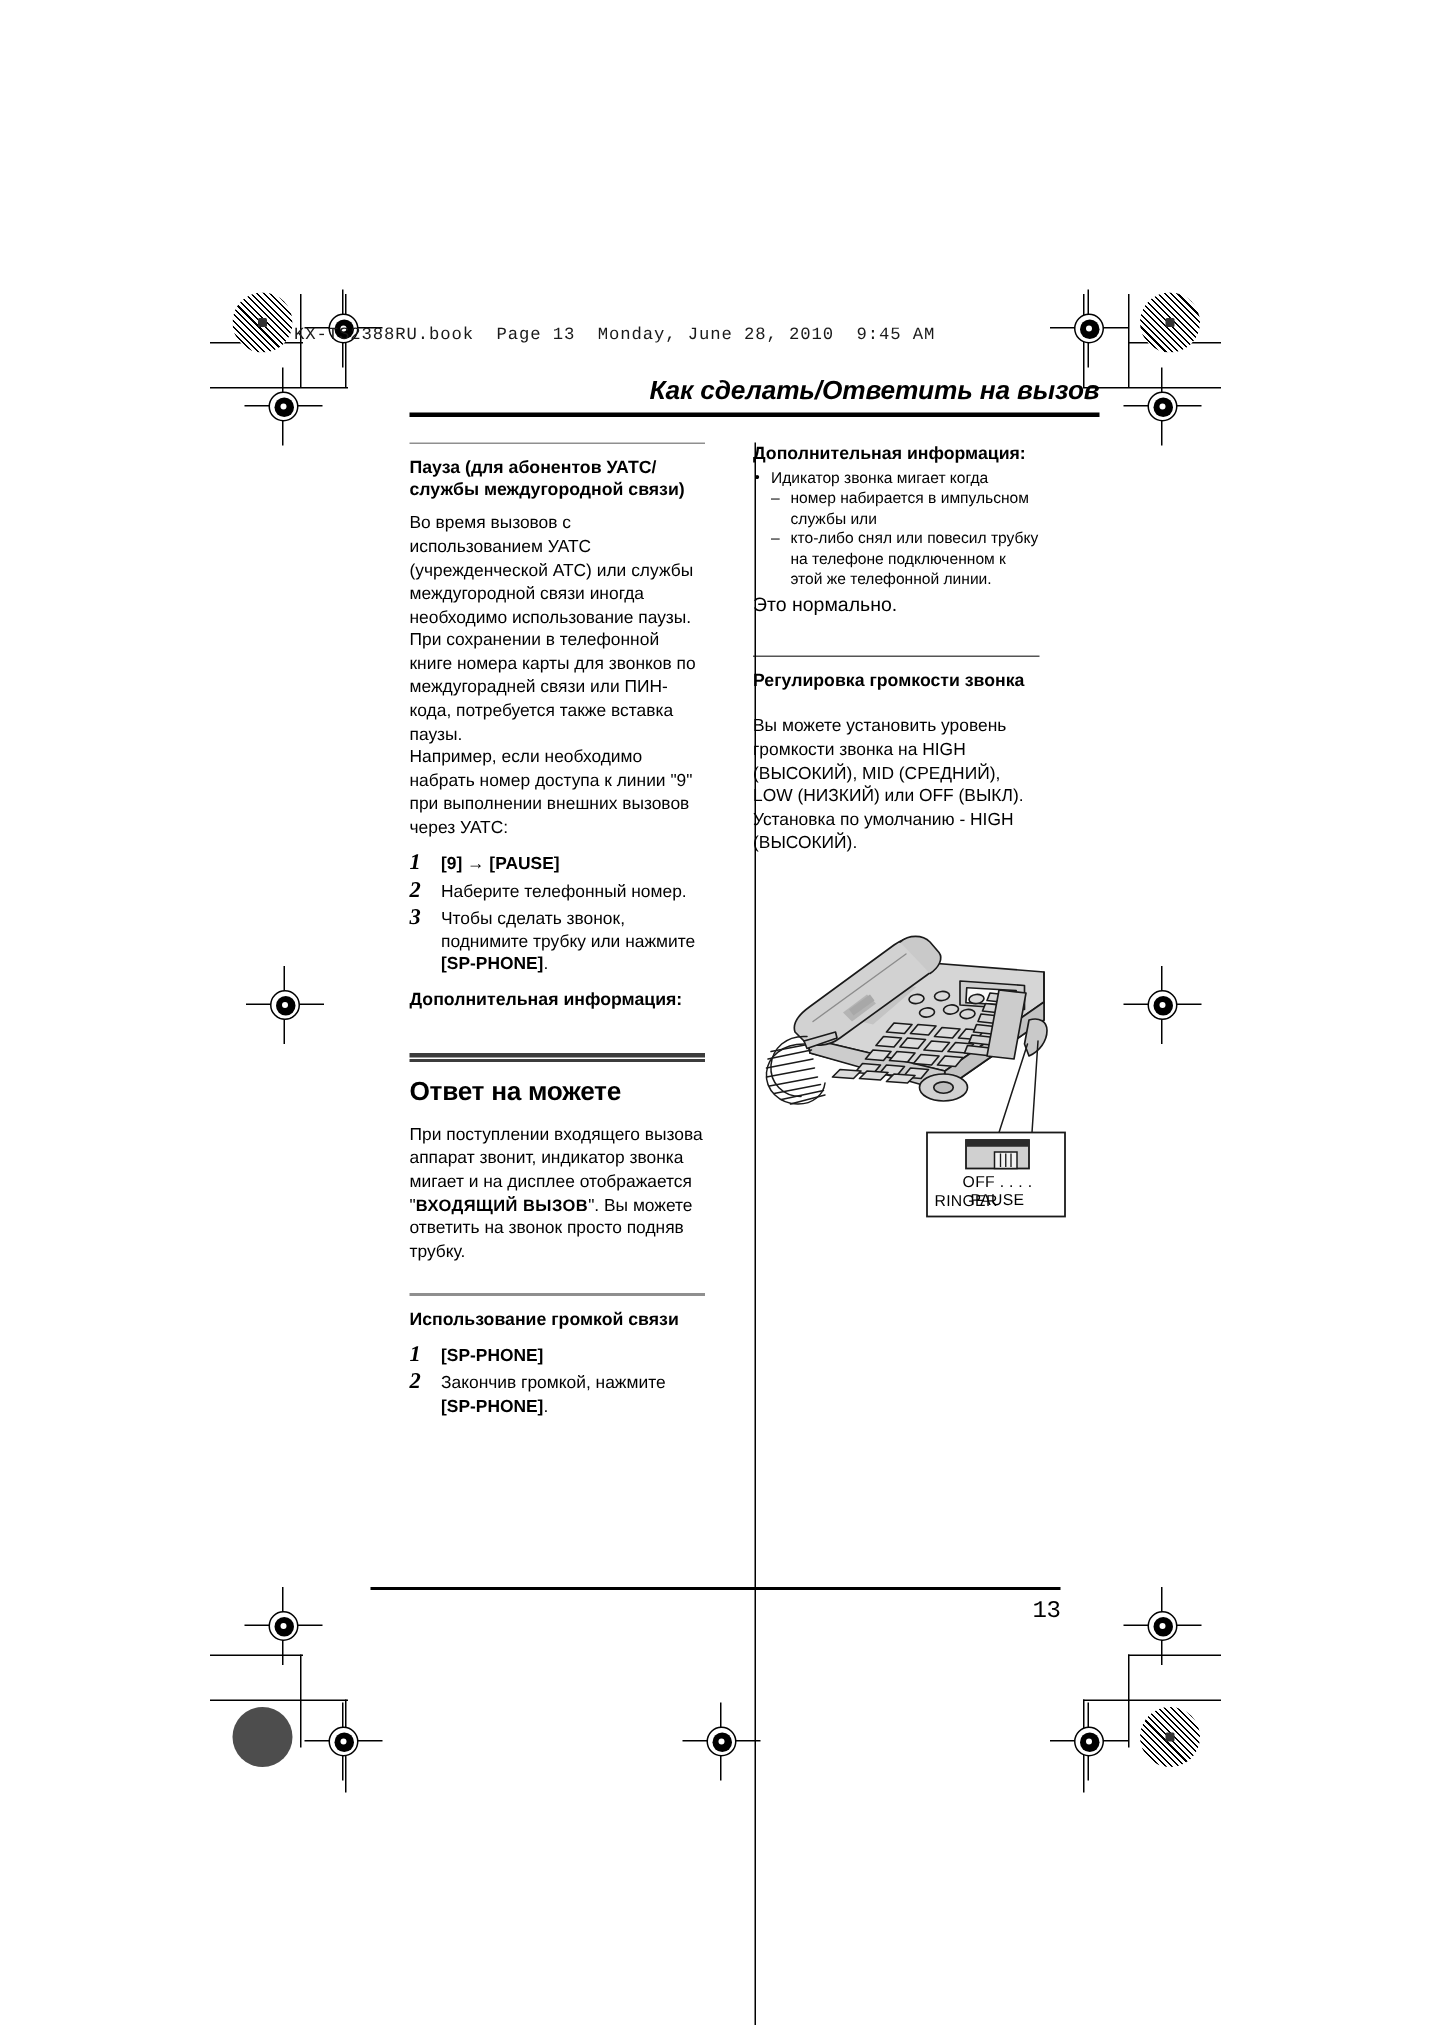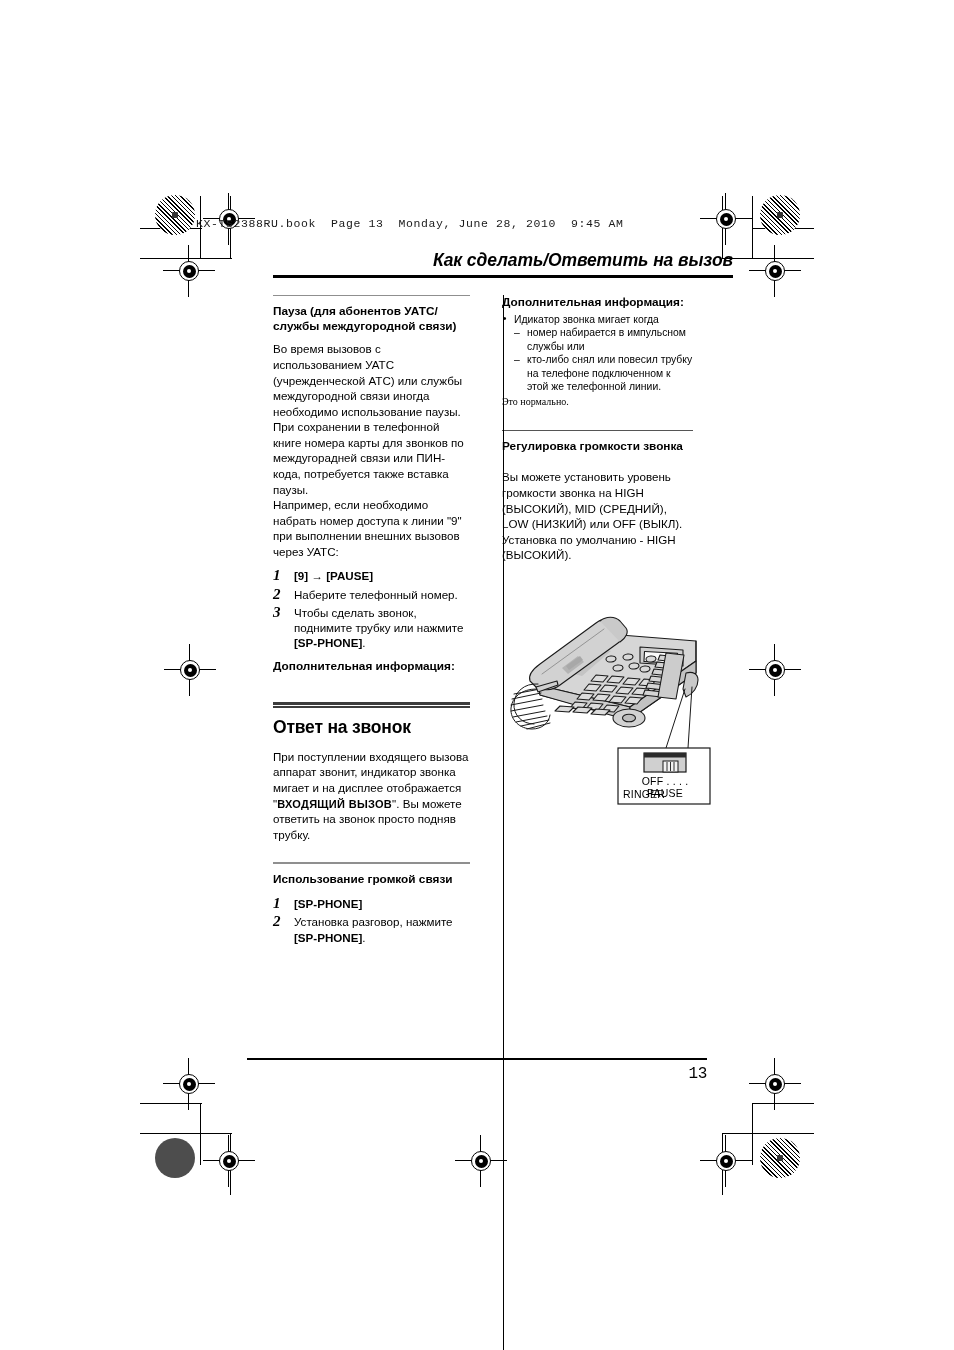--- a/index.html
+++ b/index.html
@@ -190,21 +190,21 @@
     position: relative;
     padding-left: 13px;
     font-size: 10.4px;
     line-height: 1.3;
   }
   ul.dash > li::before {
     content: "\2013";
     position: absolute;
     left: 0; top: 0;
   }
-  .note-plain { font-size: 10px; line-height: 1.3; margin-top: 0; font-family: Liberation Serif, serif; }
+  .note-plain { font-size: 13px; line-height: 1.3; margin-top: 0; }
 
   .lcd {
     font-family: Liberation Sans, sans-serif;
     font-weight: bold;
     letter-spacing: 0.3px;
     font-size: 11px;
   }
 
   
   .phone-figure {
@@ -375,37 +375,37 @@
           <span>Чтобы сделать звонок, поднимите трубку или нажмите </span><span class="kb">[SP-PHONE]</span><span>.</span>
         </li>
       </ol>
 
       <h3 class="sub" style="margin-top:9px;">Дополнительная информация:</h3>
 
       <div class="gap-l"></div>
 
       <div class="rule-double-top"></div>
       <div class="rule-double-bot"></div>
-      <h2 class="big">Ответ на звонок</h2>
+      <h2 class="big">Ответ на можете</h2>
 
       <p class="body"><span>При поступлении входящего вызова аппарат звонит, индикатор звонка мигает и на дисплее отображается "</span><span class="lcd">ВХОДЯЩИЙ ВЫЗОВ</span><span>". Вы можете ответить на звонок просто подняв трубку.</span></p>
 
       <div class="gap-l"></div>
 
       <div class="rule-thin"></div>
       <h3 class="sub">Использование громкой связи</h3>
 
       <ol class="steps">
         <li>
           <span class="num">1</span>
           <span class="kb">[SP-PHONE]</span>
         </li>
         <li>
           <span class="num">2</span>
-          <span>Установка разговор, нажмите </span><span class="kb">[SP-PHONE]</span><span>.</span>
+          <span>Закончив громкой, нажмите </span><span class="kb">[SP-PHONE]</span><span>.</span>
         </li>
       </ol>
 
     </div>
 
     <div class="col col-right">
 
       <h3 class="sub" style="margin-bottom:3px;">Дополнительная информация:</h3>
       <ul class="bul">
         <li>

